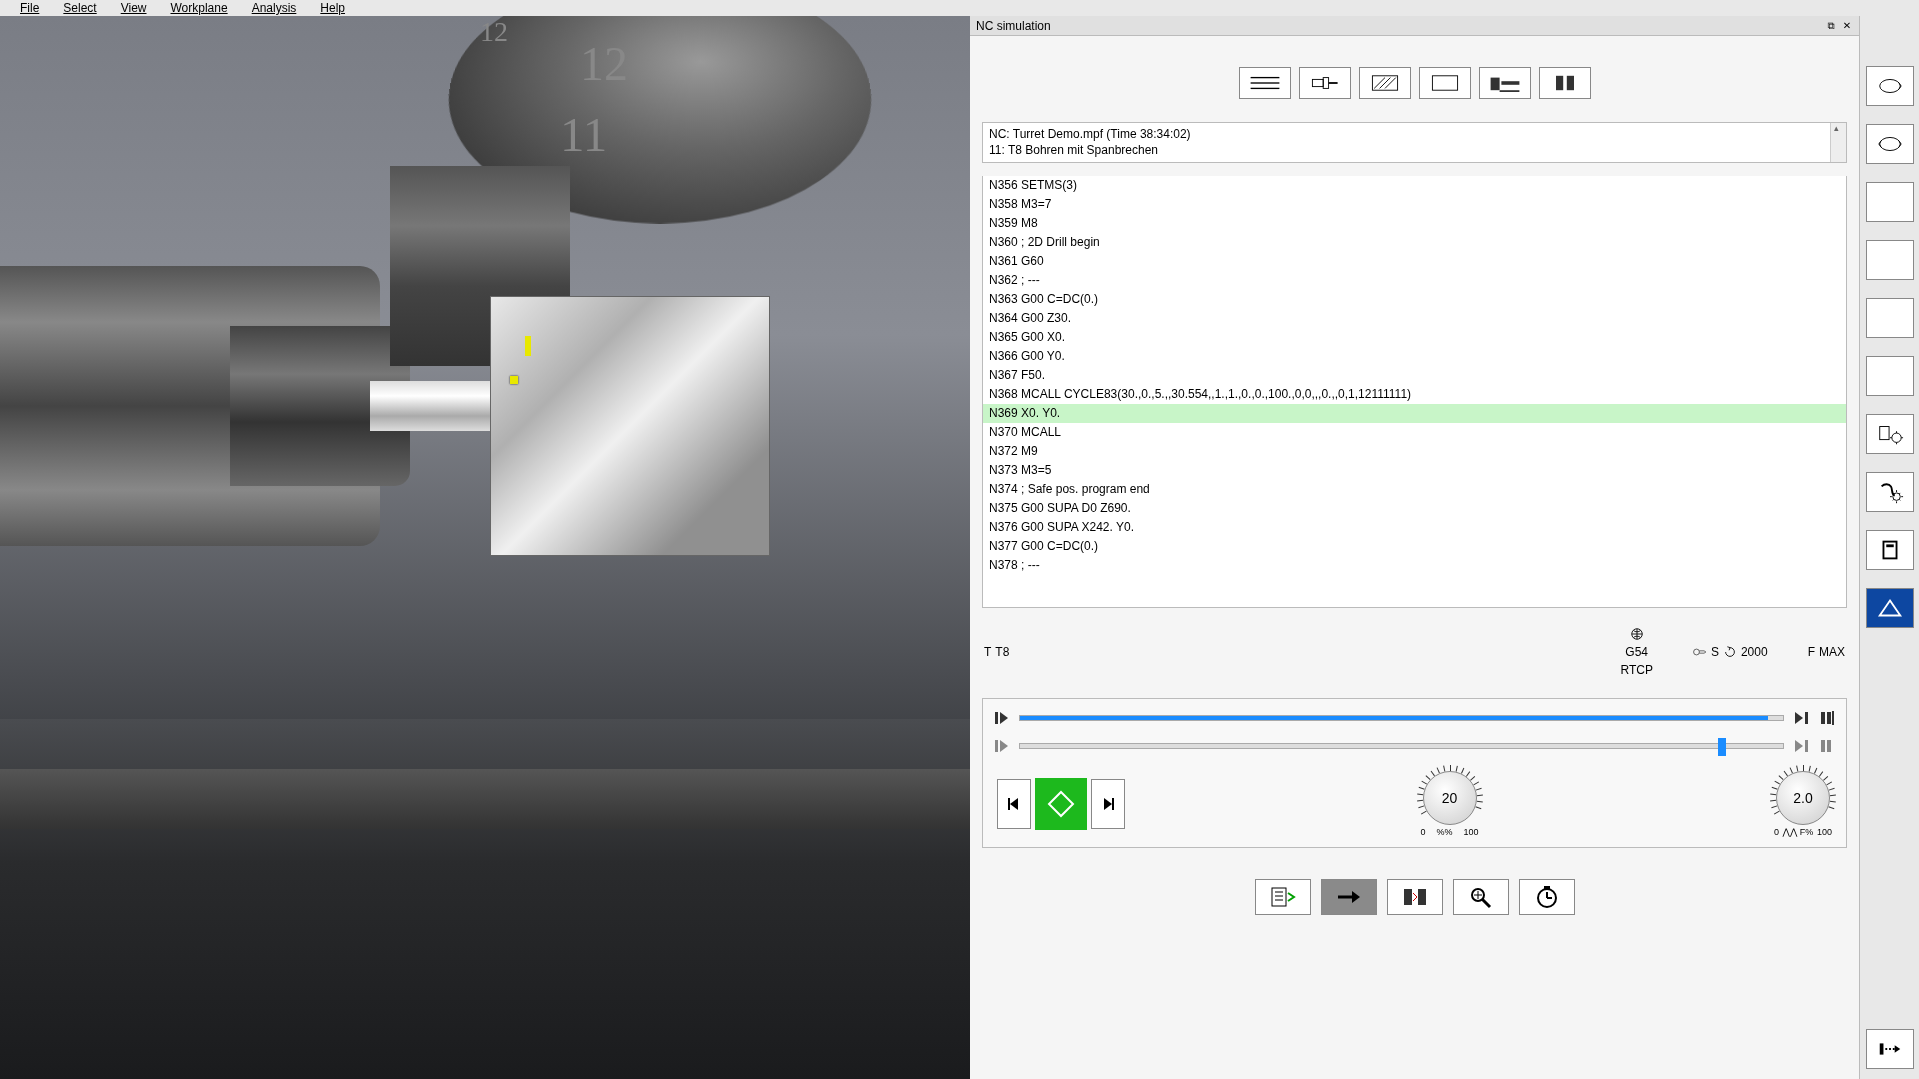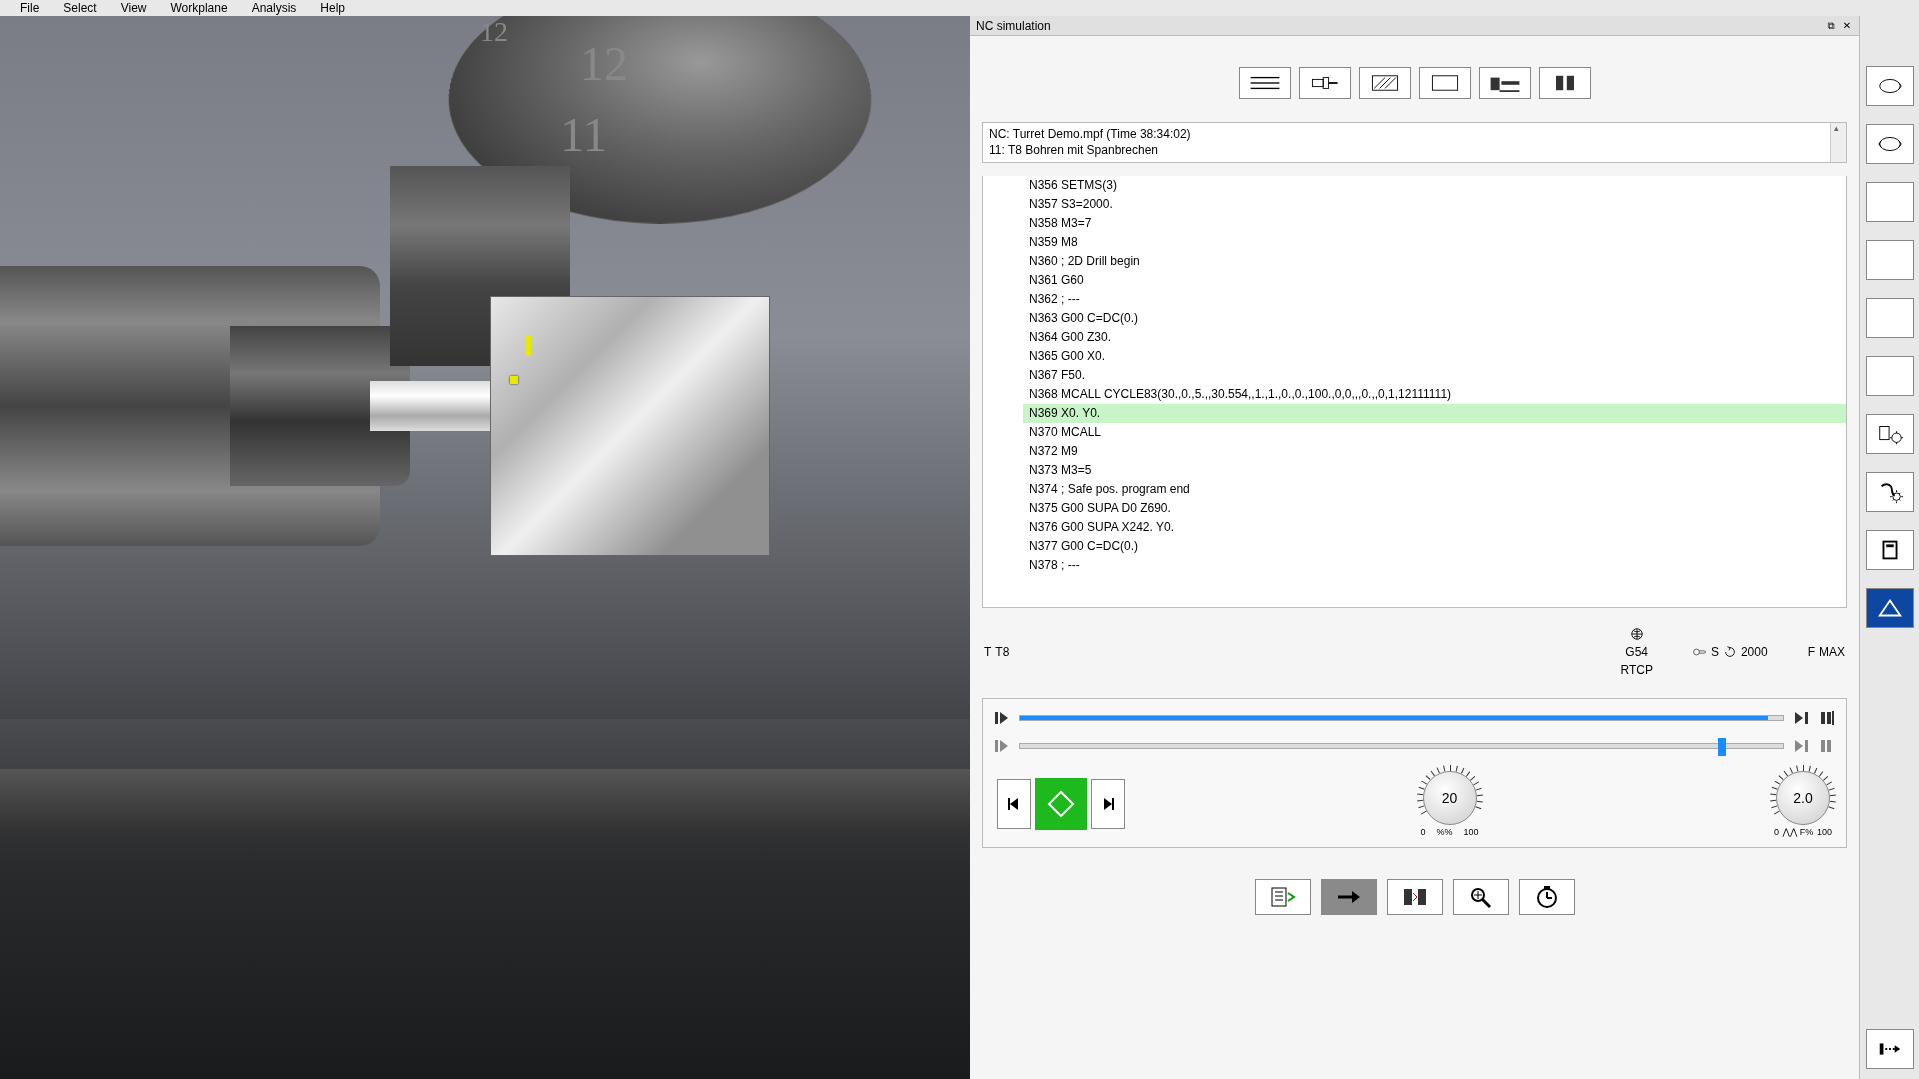--- a/index.html
+++ b/index.html
@@ -1,19 +1,19 @@
 <!DOCTYPE html>
 <html><head>
 <meta charset="utf-8">
 <style>
 * { box-sizing: border-box; margin: 0; padding: 0; font-family: "Segoe UI", Tahoma, sans-serif; }
 body { width: 1919px; height: 1079px; background: #f0f0f0; overflow: hidden; position: relative; }
 
 
-.menubar { height: 16px; background: #e8e8e8; display: flex; align-items: center; padding: 0 8px; font-size: 12px; }
+.menubar { height: 16px; background: #e8e8e8; display: flex; align-items: center; padding: 0 8px; font-size: 12px; text-decoration: underline; }
 .menubar span { padding: 0 12px; cursor: default; }
 
 
 .main { display: flex; height: calc(100% - 16px); }
 
 
 .viewport { width: 970px; height: 100%; background: linear-gradient(to bottom, #7a7d85 0%, #8a8d95 30%, #3a3c40 70%, #1a1b1d 100%); position: relative; overflow: hidden; }
 
 
 .chuck { position: absolute; left: -40px; top: 250px; width: 420px; height: 280px; }
@@ -45,21 +45,21 @@
 .view-btn { width: 52px; height: 32px; border: 1px solid #888; background: #fff; display: flex; align-items: center; justify-content: center; cursor: default; }
 .view-btn svg { width: 36px; height: 22px; }
 
 
 .nc-header { margin: 0 12px; background: #fff; border: 1px solid #bbb; padding: 4px 6px; font-size: 12px; line-height: 1.3; position:relative;}
 .nc-header .scroll-stub { position:absolute; right:0; top:0; bottom:0; width:16px; background:#eee; border-left:1px solid #ccc;}
 .nc-header .scroll-stub::before{content:"▴"; position:absolute; top:0; left:3px; font-size:9px; color:#666;}
 
 
 .nc-list { margin: 0 12px; background: #fff; border: 1px solid #bbb; border-top: none; flex: 1; overflow-y: auto; font-size: 12px; position: relative; max-height: 432px; }
-.nc-list .row { padding: 1px 6px; line-height: 17px; white-space: nowrap; margin-left: 40px; }
+.nc-list .row { padding: 1px 6px; line-height: 17px; white-space: nowrap; }
 .nc-list .row.hl { background: #c8f5c8; }
 
 
 .status { display: flex; align-items: center; gap: 10px; padding: 6px 14px 4px; font-size: 12px; }
 .status .grp { display: flex; align-items: center; gap: 4px; }
 .status .push { margin-left: auto; flex-direction: column; }
 .status svg { width: 14px; height: 14px; }
 
 
 .sliders { margin: 4px 12px; border: 1px solid #bbb; background: #f8f8f8; padding: 10px 10px 8px; }
@@ -193,29 +193,29 @@
       </div>
 
       <div class="nc-header">
         <div>NC: Turret Demo.mpf (Time 38:34:02)</div>
         <div>11: T8 Bohren mit Spanbrechen</div>
         <div class="scroll-stub"></div>
       </div>
 
       <div class="nc-list" id="nc-list">
           <div class="row">N356 SETMS(3)</div>
-          <div class="row">N357 S3=2000.</div>
           <div class="row">N358 M3=7</div>
           <div class="row">N359 M8</div>
           <div class="row">N360 ; 2D Drill begin</div>
           <div class="row">N361 G60</div>
           <div class="row">N362 ; ---</div>
           <div class="row">N363 G00 C=DC(0.)</div>
           <div class="row">N364 G00 Z30.</div>
           <div class="row">N365 G00 X0.</div>
+          <div class="row">N366 G00 Y0.</div>
           <div class="row">N367 F50.</div>
           <div class="row">N368 MCALL CYCLE83(30.,0.,5.,,30.554,,1.,1.,0.,0.,100.,0,0,,,0.,,0,1,12111111)</div>
           <div class="row hl">N369 X0. Y0.</div>
           <div class="row">N370 MCALL</div>
           <div class="row">N372 M9</div>
           <div class="row">N373 M3=5</div>
           <div class="row">N374 ; Safe pos. program end</div>
           <div class="row">N375 G00 SUPA D0 Z690.</div>
           <div class="row">N376 G00 SUPA X242. Y0.</div>
           <div class="row">N377 G00 C=DC(0.)</div>

